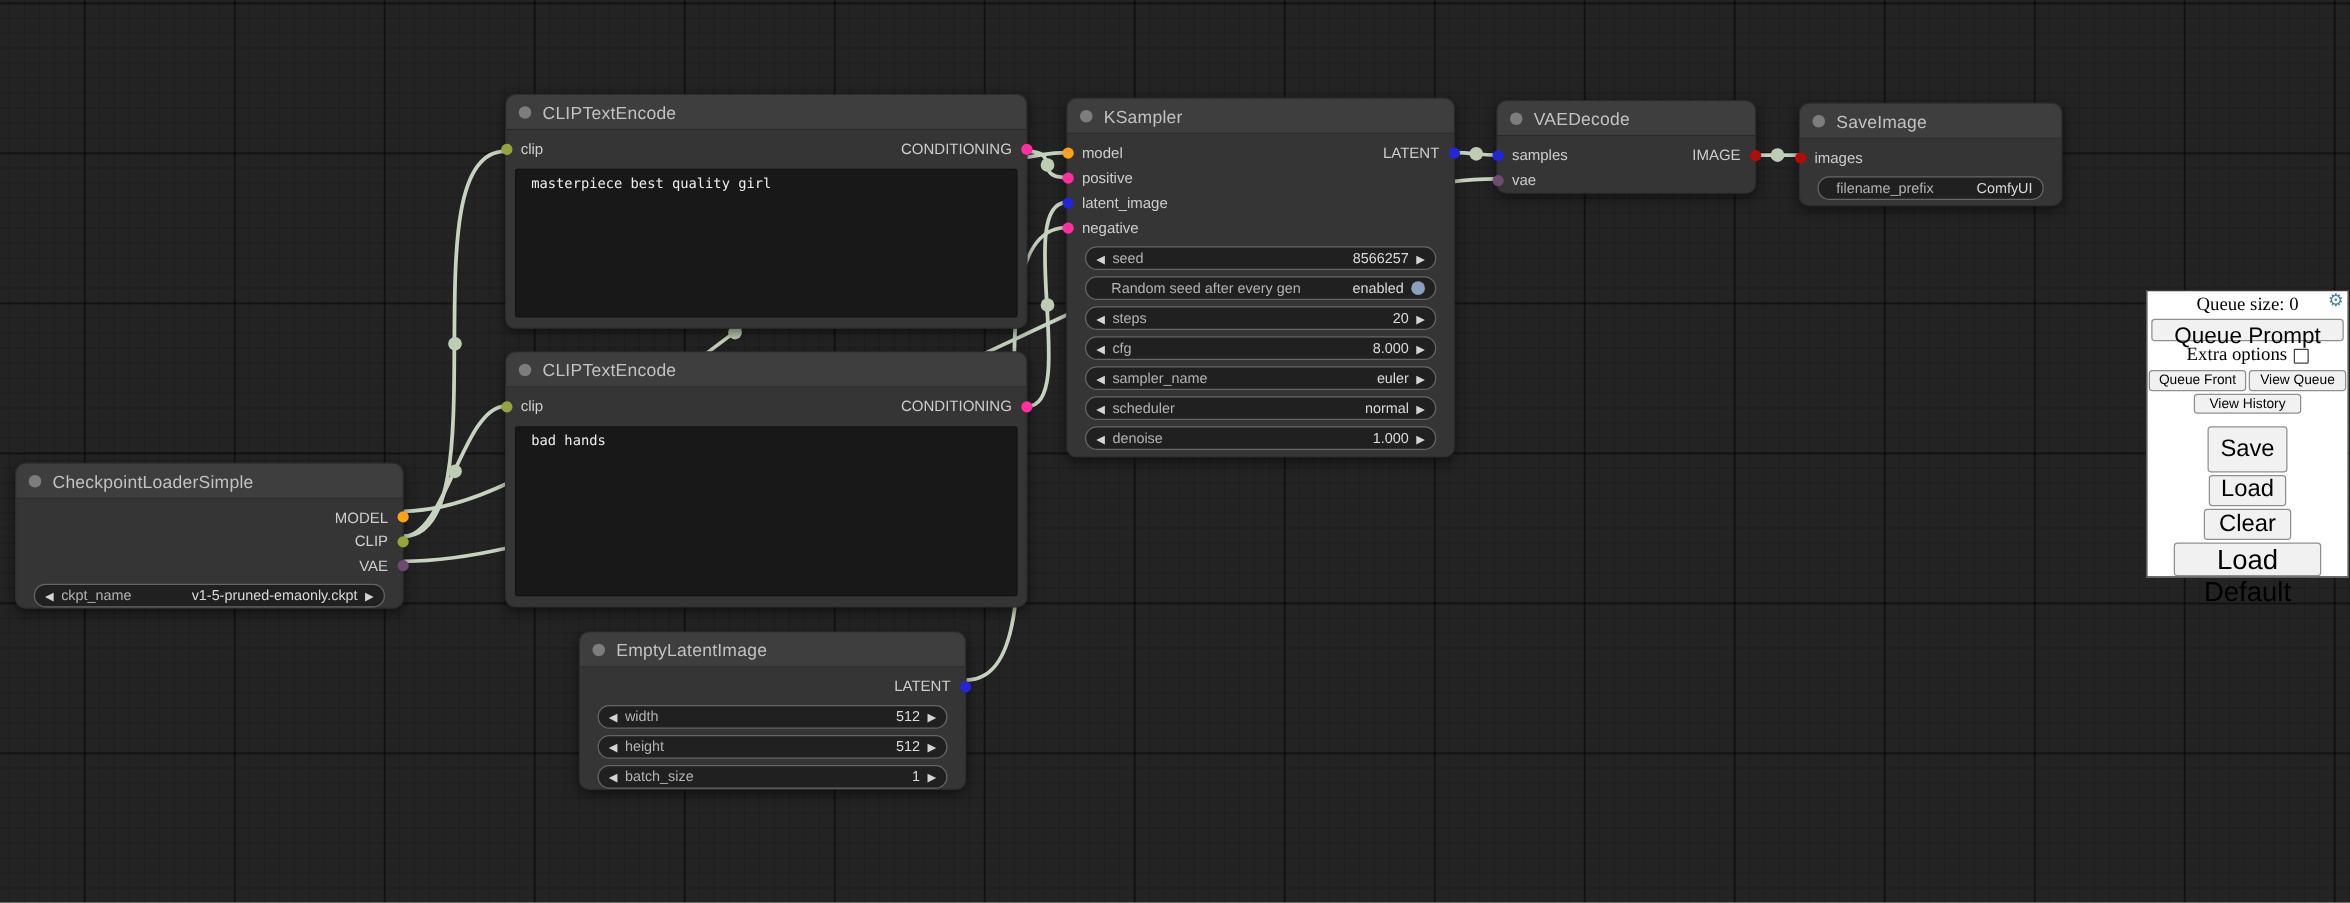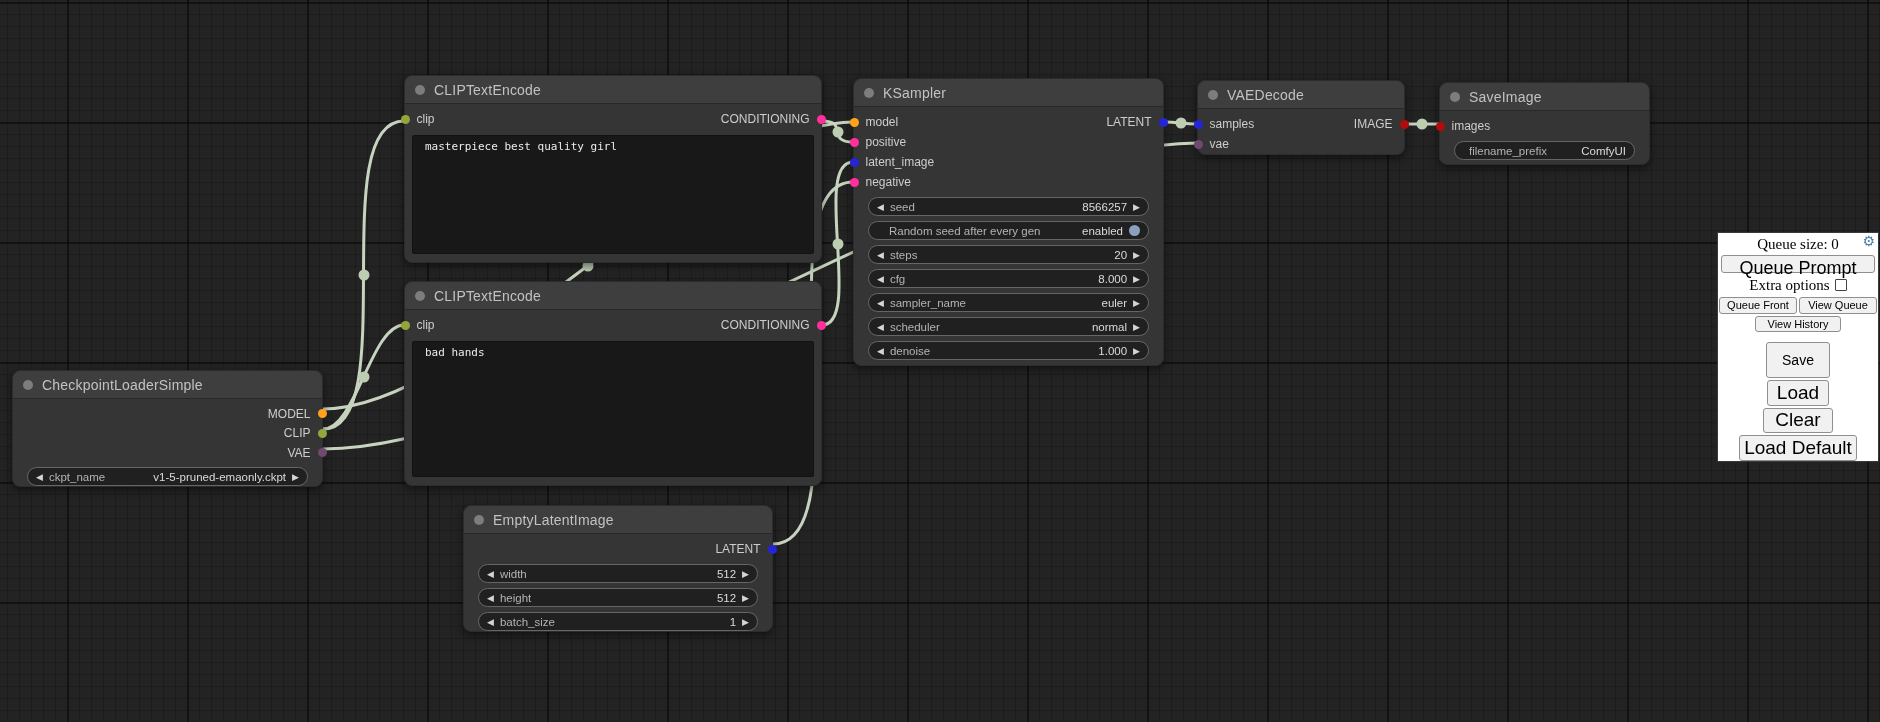--- a/index.html
+++ b/index.html
@@ -81,24 +81,24 @@
     display:block; background:#f1f1f1; border:1px solid #8f8f8f; border-radius:3px;
     color:#000; text-align:center; font-family:"Liberation Sans", sans-serif; cursor:pointer;
   }
   .qprompt { width:154px; height:18px; font-size:18px; line-height:24px; margin-top:2px; }
   .qextra { font-family:"Liberation Serif", serif; font-size:15px; height:20px; margin-top:2px;
     display:flex; align-items:center; gap:5px; }
   .qcb { width:12px; height:12px; border:1px solid #444; background:#fff; display:inline-block; border-radius:1px; }
   .qsmallrow { display:flex; gap:2px; width:158px; margin-top:2px; }
   .qsmall { flex:1; height:17px; font-size:11px; line-height:15px; }
   .qhist { width:86px; height:16px; font-size:11px; line-height:14px; margin-top:2px; }
-  .qsave { width:64px; height:38px; font-size:14px; margin-top:10px; }
+  .qsave { width:64px; height:38px; font-size:19px; margin-top:10px; }
   .qload { width:62px; height:26px; font-size:19px; margin-top:2px; }
   .qclear { width:70px; height:26px; font-size:19px; margin-top:2px; }
-  .qdefault { width:118px; height:27px; font-size:19px; margin-top:2px; }
+  .qdefault { width:118px; height:27px; font-size:22px; margin-top:2px; }
 </style>
 </head>
 <body>
 
 <div class="canvas">
 
   <svg class="wires" width="1880" height="722">
     <path d="M323,429 C403,429 324,121 404,121"></path>
     <path d="M323,429 C356,429 371,325 404,325"></path>
     <path d="M323,409 C473,409 703,122 853,122"></path>

